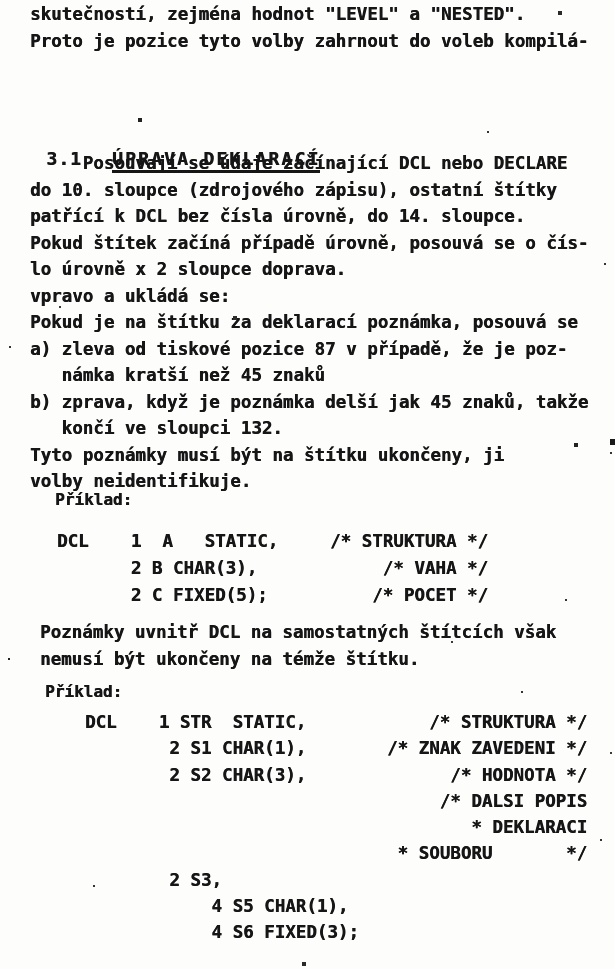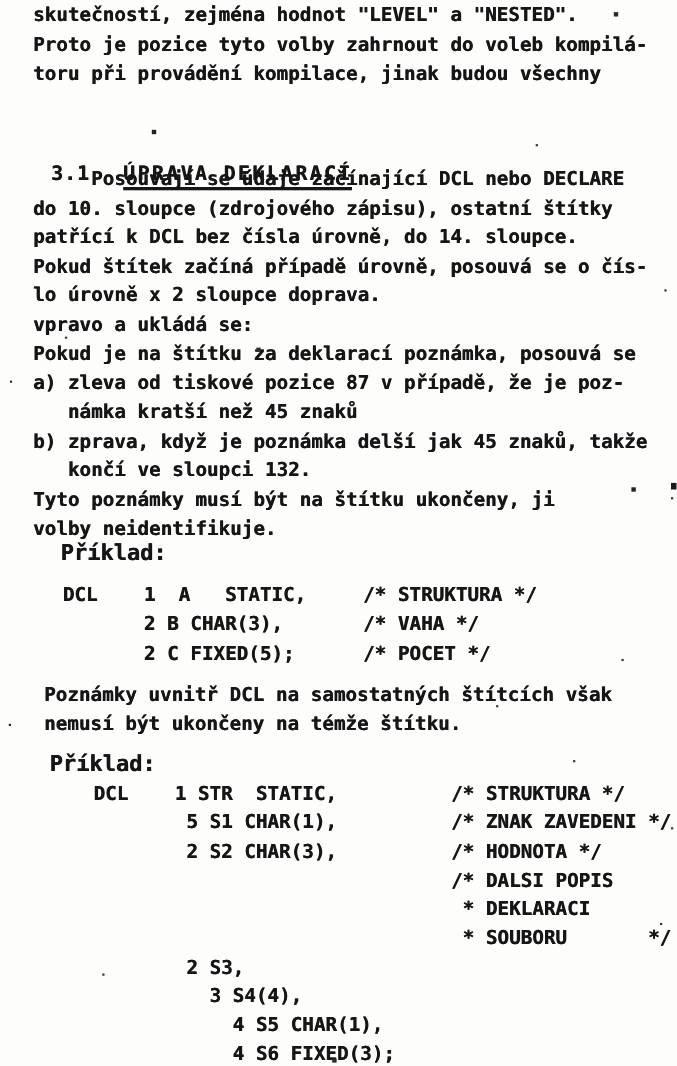--- a/index.html
+++ b/index.html
@@ -39,43 +39,43 @@
     padding-bottom: 1px;
     text-shadow: 0.5px 0 0 currentColor;
   }
 
   
   #bodytext { left: 30px; top: 150px; }
   #bodytext .line { line-height: 26.5px; }
 
   
   .example-label {
-    font-size: 20px;
+    font-size: 16px;
     white-space: pre;
     text-shadow: 0.5px 0 0 currentColor;
   }
   #label1 { left: 55px; top: 490px; }
   #label2 { left: 45px; top: 682px; }
 
   
-  .code-row { display: flex; }
+  .code-row { display: flex; justify-content: space-between; }
   .code-col, .comment-col {
     white-space: pre;
     font-size: 17.5px;
     text-shadow: 0.4px 0 0 currentColor;
   }
   #code1 { left: 57px; top: 528px; }
   #code1 .code-row { line-height: 27px; }
   #code1 .code-col { width: 273px; flex: 0 0 273px; }
 
   #note { left: 40px; top: 619px; }
   #note .line { line-height: 27px; }
 
   #code2 { left: 85px; top: 709px; }
-  #code2 .code-row { line-height: 26.3px; gap: 23px; }
+  #code2 .code-row { line-height: 26.3px; }
   #code2 .code-col { width: 302px; flex: 0 0 302px; }
 
   
   #noise {
     position: absolute; left: 0; top: 0;
     width: 2px; height: 2px; background: transparent;
     box-shadow:
       559px 12px 0 1px #2a2a2a,
       139px 119px 0 1px #222,
       487px 131px 0 0 #333,
@@ -97,21 +97,20 @@
   }
 </style>
 </head>
 <body>
 
 <div>
 
   <div id="intro" class="block">
     <div class="line">skutečností, zejména hodnot "LEVEL" a "NESTED".</div>
     <div class="line">Proto je pozice tyto volby zahrnout do voleb kompilá-</div>
-    <div class="line">toru při provádění kompilace, jinak budou všechny</div>
   </div>
 
   <div id="heading" class="block">
     <span class="section-number">3.1</span><span class="section-title">ÚPRAVA DEKLARACÍ</span>
   </div>
 
   <div id="bodytext" class="block">
     <div class="line">     Posouvají se údaje začínající DCL nebo DECLARE</div>
     <div class="line">do 10. sloupce (zdrojového zápisu), ostatní štítky</div>
     <div class="line">patřící k DCL bez čísla úrovně, do 14. sloupce.</div>
@@ -150,21 +149,21 @@
   </div>
 
   <div id="label2" class="block example-label">Příklad:</div>
 
   <div id="code2" class="block">
     <div class="code-row">
       <span class="code-col">DCL    1 STR  STATIC,</span>
         <span class="comment-col">/* STRUKTURA */</span>
     </div>
     <div class="code-row">
-      <span class="code-col">        5 S1 CHAR(1),</span>
+      <span class="code-col">        2 S1 CHAR(1),</span>
         <span class="comment-col">/* ZNAK ZAVEDENI */</span>
     </div>
     <div class="code-row">
       <span class="code-col">        2 S2 CHAR(3),</span>
         <span class="comment-col">/* HODNOTA */</span>
     </div>
     <div class="code-row">
       <span class="code-col"></span>
         <span class="comment-col">/* DALSI POPIS</span>
     </div>
@@ -174,24 +173,20 @@
     </div>
     <div class="code-row">
       <span class="code-col"></span>
         <span class="comment-col"> * SOUBORU       */</span>
     </div>
     <div class="code-row">
       <span class="code-col">        2 S3,</span>
         <span class="comment-col"></span>
     </div>
     <div class="code-row">
-      <span class="code-col">          3 S4(4),</span>
-        <span class="comment-col"></span>
-    </div>
-    <div class="code-row">
       <span class="code-col">            4 S5 CHAR(1),</span>
         <span class="comment-col"></span>
     </div>
     <div class="code-row">
       <span class="code-col">            4 S6 FIXED(3);</span>
         <span class="comment-col"></span>
     </div>
   </div>
 
   <div id="noise"></div>

